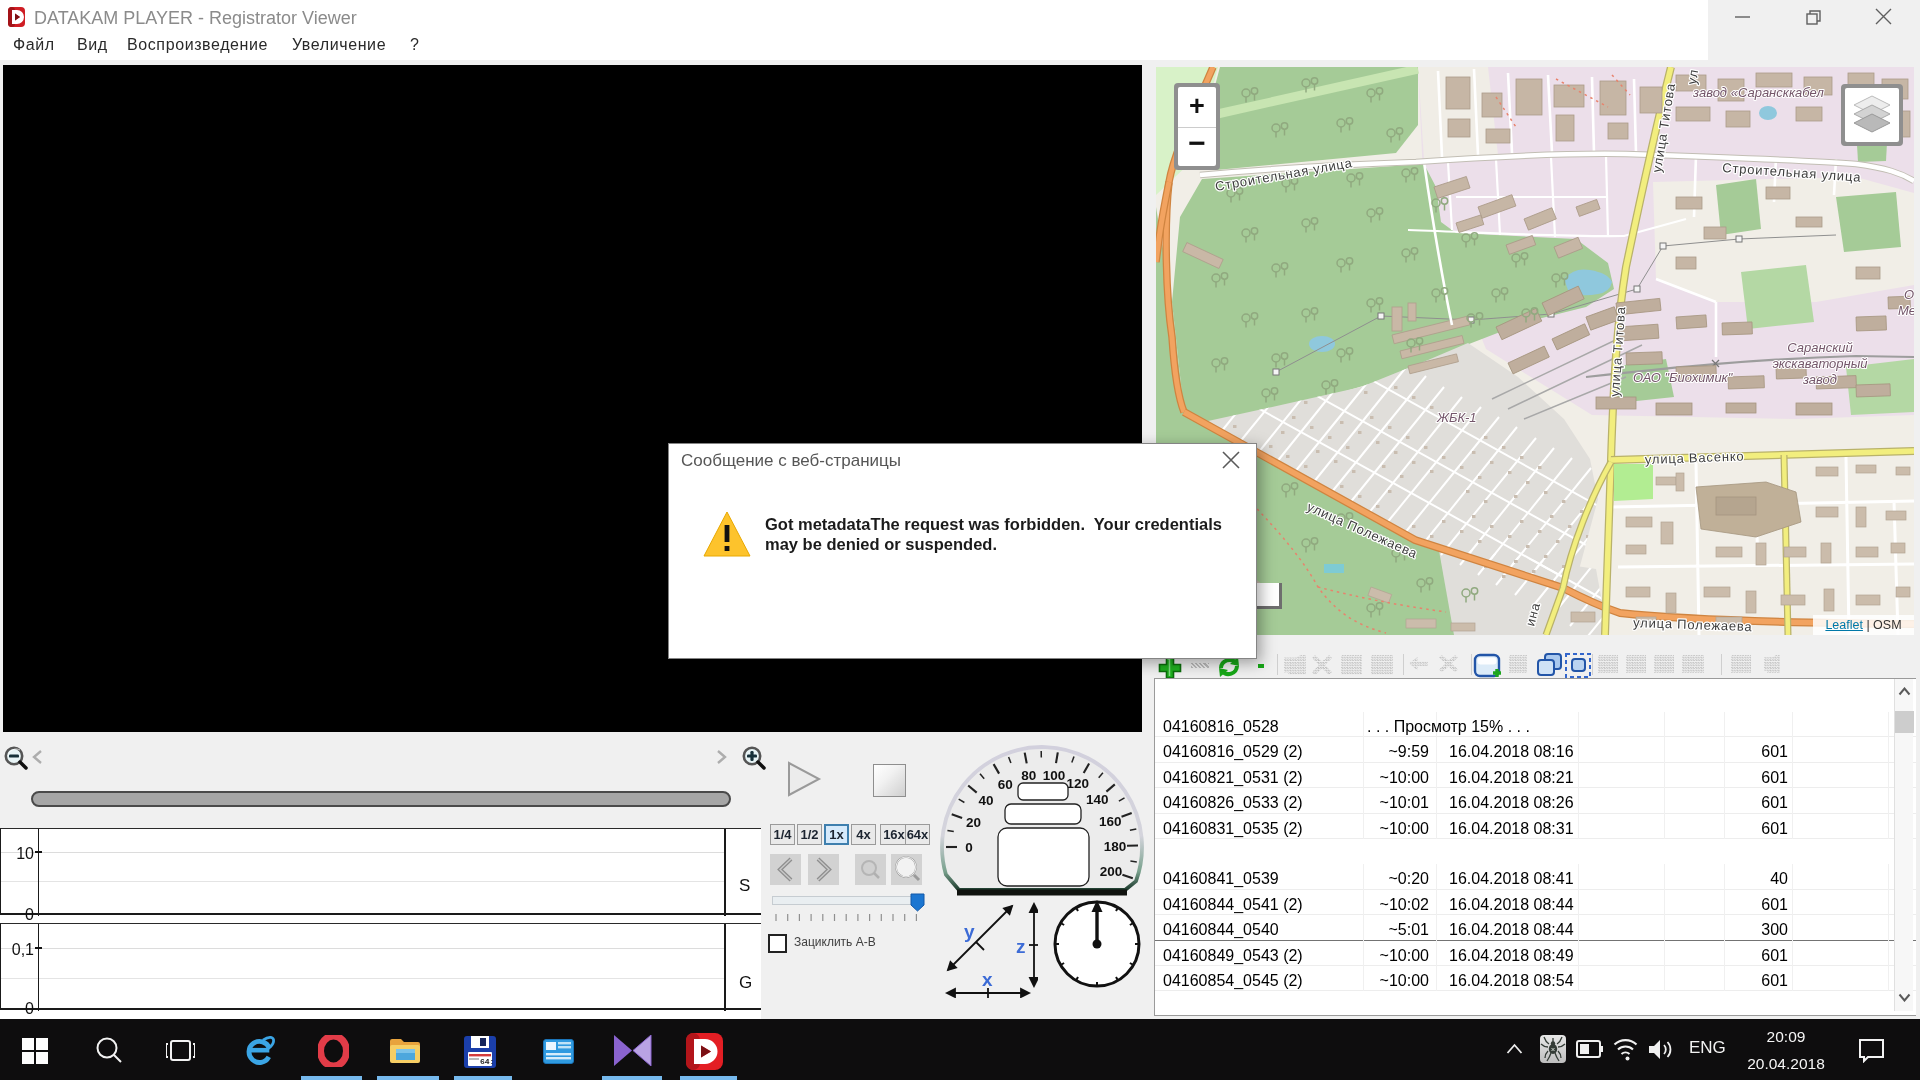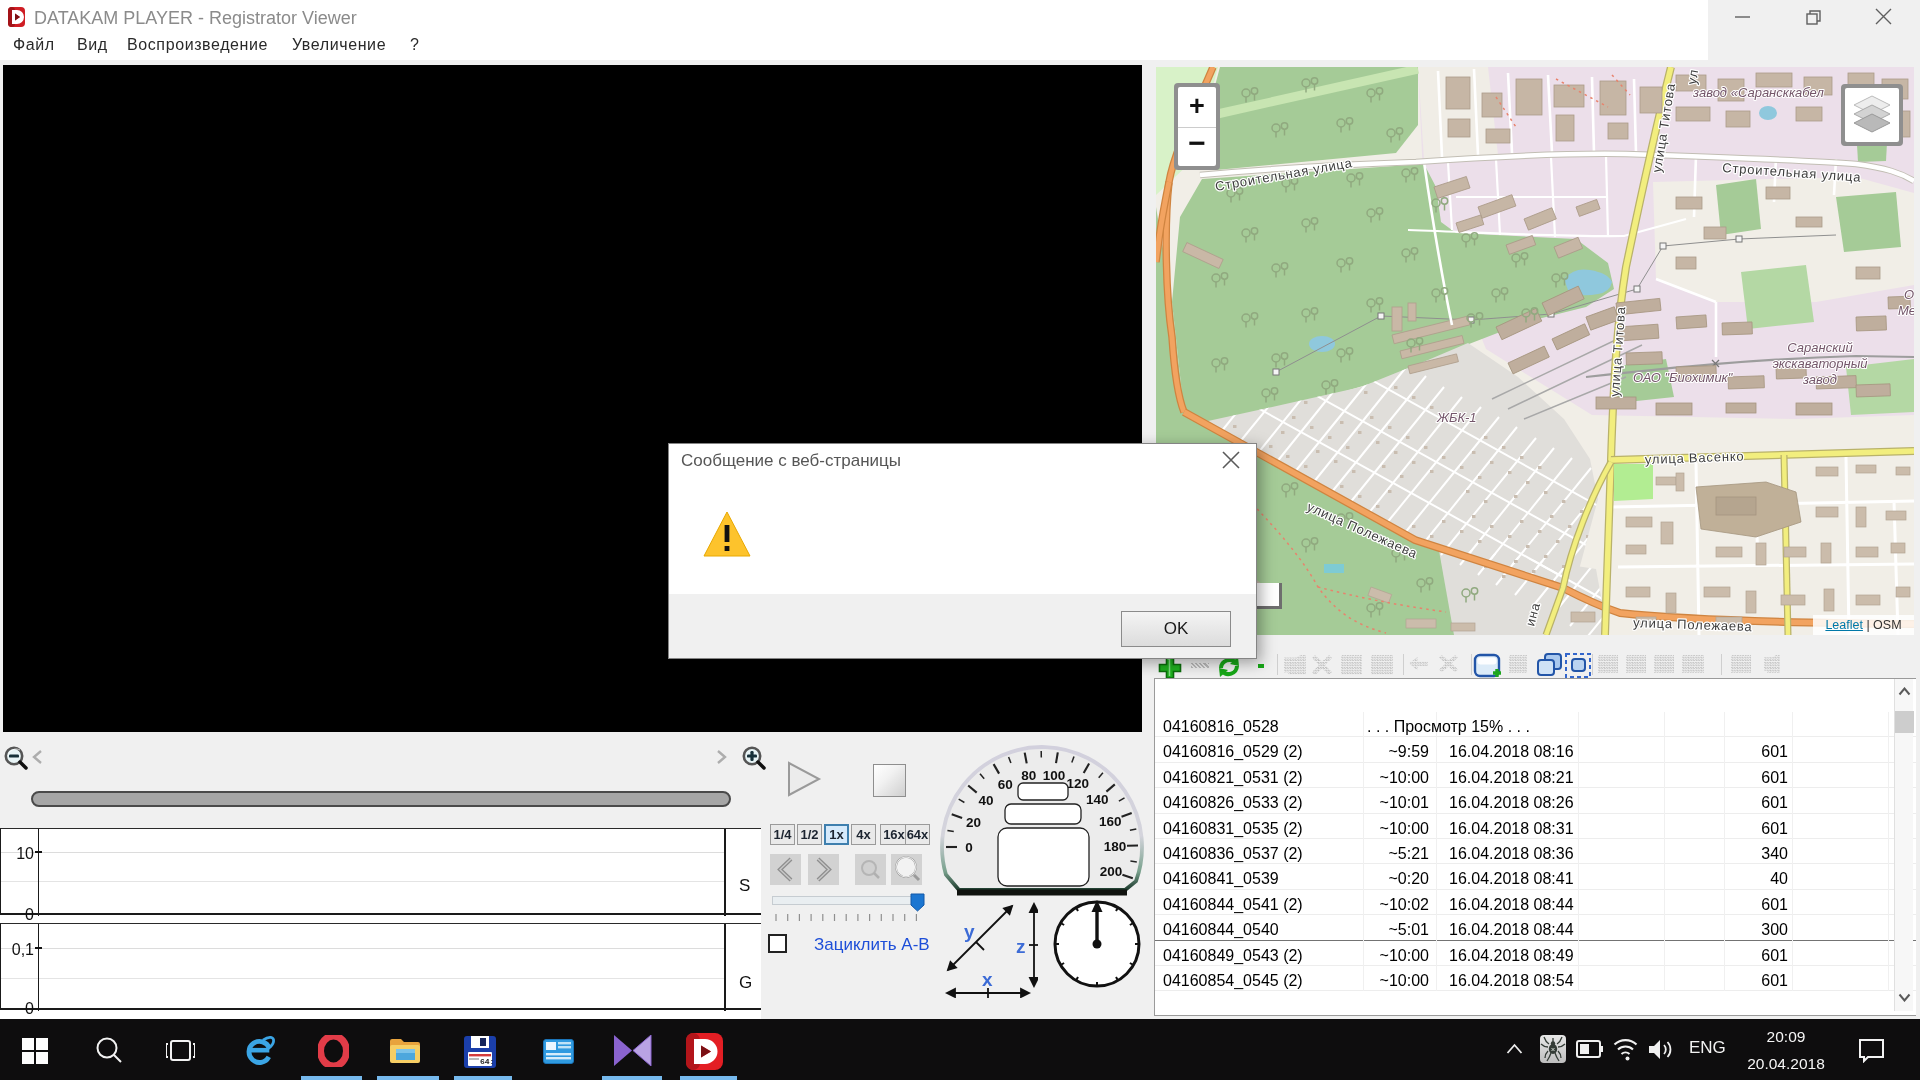--- a/index.html
+++ b/index.html
@@ -700,21 +700,21 @@
       <line x1="85.9" y1="1" x2="85.9" y2="8"></line>
       <line x1="97.6" y1="1" x2="97.6" y2="8"></line>
       <line x1="109.3" y1="1" x2="109.3" y2="8"></line>
       <line x1="121" y1="1" x2="121" y2="8"></line>
       <line x1="132.7" y1="1" x2="132.7" y2="8"></line>
       <line x1="144.4" y1="1" x2="144.4" y2="8"></line>
  </g>
 </svg>
 
 <div class="abs" style="left:768px;top:934px;width:19px;height:19px;background:#fff;border:2px solid #222"></div>
-<div class="abs" style="left:814px;top:935px;font-size:17px;color:#1d4ed8">Зациклить A-B</div>
+<div class="abs" style="left:794px;top:935px;font-size:12px;color:#404040">Зациклить A-B</div>
 
 <svg class="abs" style="left:937px;top:740px" width="210" height="156" viewBox="0 0 210 156">
 <defs>
       <linearGradient id="rimg" x1="0" y1="0" x2="0" y2="1">
         <stop offset="0" stop-color="#d2d0dd"></stop>
         <stop offset="0.62" stop-color="#d4d4dc"></stop>
         <stop offset="0.87" stop-color="#79a18d"></stop>
         <stop offset="1" stop-color="#1d3a2d"></stop>
       </linearGradient>
     </defs>
@@ -897,33 +897,20 @@
 <div class="abs" style="left:423px;top:0;width:1px;height:25.4px;background:#f0f0f0"></div>
 <div class="abs" style="left:509px;top:0;width:1px;height:25.4px;background:#f0f0f0"></div>
 <div class="abs" style="left:569px;top:0;width:1px;height:25.4px;background:#f0f0f0"></div>
 <div class="abs" style="left:637px;top:0;width:1px;height:25.4px;background:#f0f0f0"></div>
 <div class="abs" style="left:733px;top:0;width:1px;height:25.4px;background:#f0f0f0"></div>
 <div class="abs" style="left:8px;top:6px">04160831_0535 (2)</div>
 <div class="abs" style="left:208px;top:6px;width:66px;text-align:right">~10:00</div>
 <div class="abs" style="left:294px;top:6px">16.04.2018 08:31</div>
 <div class="abs" style="left:569px;top:6px;width:64px;text-align:right">601</div>
 </div>
-<div class="abs" style="left:0;top:160.0px;width:762px;height:25.4px;border-bottom:1px solid #ededed">
-<div class="abs" style="left:208px;top:0;width:1px;height:25.4px;background:#f0f0f0"></div>
-<div class="abs" style="left:281px;top:0;width:1px;height:25.4px;background:#f0f0f0"></div>
-<div class="abs" style="left:423px;top:0;width:1px;height:25.4px;background:#f0f0f0"></div>
-<div class="abs" style="left:509px;top:0;width:1px;height:25.4px;background:#f0f0f0"></div>
-<div class="abs" style="left:569px;top:0;width:1px;height:25.4px;background:#f0f0f0"></div>
-<div class="abs" style="left:637px;top:0;width:1px;height:25.4px;background:#f0f0f0"></div>
-<div class="abs" style="left:733px;top:0;width:1px;height:25.4px;background:#f0f0f0"></div>
-<div class="abs" style="left:8px;top:6px">04160836_0537 (2)</div>
-<div class="abs" style="left:208px;top:6px;width:66px;text-align:right">~5:21</div>
-<div class="abs" style="left:294px;top:6px">16.04.2018 08:36</div>
-<div class="abs" style="left:569px;top:6px;width:64px;text-align:right">340</div>
-</div>
 <div class="abs" style="left:0;top:185.4px;width:762px;height:25.4px;border-bottom:1px solid #ededed">
 <div class="abs" style="left:208px;top:0;width:1px;height:25.4px;background:#f0f0f0"></div>
 <div class="abs" style="left:281px;top:0;width:1px;height:25.4px;background:#f0f0f0"></div>
 <div class="abs" style="left:423px;top:0;width:1px;height:25.4px;background:#f0f0f0"></div>
 <div class="abs" style="left:509px;top:0;width:1px;height:25.4px;background:#f0f0f0"></div>
 <div class="abs" style="left:569px;top:0;width:1px;height:25.4px;background:#f0f0f0"></div>
 <div class="abs" style="left:637px;top:0;width:1px;height:25.4px;background:#f0f0f0"></div>
 <div class="abs" style="left:733px;top:0;width:1px;height:25.4px;background:#f0f0f0"></div>
 <div class="abs" style="left:8px;top:6px">04160841_0539</div>
 <div class="abs" style="left:208px;top:6px;width:66px;text-align:right">~0:20</div>
@@ -996,23 +983,21 @@
 <div class="abs" style="left:668px;top:443px;width:589px;height:216px;background:#fff;border:1px solid #848484;box-shadow:4px 4px 14px rgba(0,0,0,0.35)">
  <div class="abs" style="left:12px;top:7px;font-size:17px;color:#565656">Сообщение с веб-страницы</div>
  <svg class="abs" style="left:551px;top:5px" width="22" height="22" viewBox="0 0 22 22">
   <path d="M3 3 L19 19 M19 3 L3 19" stroke="#5a5a5a" stroke-width="1.6"></path>
  </svg>
  <svg class="abs" style="left:33px;top:66px" width="50" height="50" viewBox="0 0 50 50">
   <path d="M25 2 L48 46 H2 Z" fill="#fdc32c" stroke="#e8a800" stroke-width="1" stroke-linejoin="round"></path>
   <rect x="22.6" y="15" width="4.8" height="17" fill="#111"></rect>
   <rect x="22.6" y="36" width="4.8" height="5" fill="#111"></rect>
  </svg>
- <div class="abs" style="left:0px;top:150px;width:587px;height:64px;background:#f0f0f0">
-  <div class="abs" style="left:452px;top:17px;width:110px;height:36px;background:linear-gradient(#f4f4f4,#dcdcdc);border:1px solid #8b8b8b;font-size:17px;color:#1a1a1a;text-align:center;line-height:34px">OK</div>
- </div>
+ <div class="abs" style="left:96px;top:70px;width:460px;font-size:16.5px;font-weight:bold;color:#1b1b1b;line-height:20px">Got metadataThe request was forbidden.&nbsp; Your credentials may be denied or suspended.</div>
 </div>
 
 <div id="taskbar">
  <svg class="abs" style="left:22px;top:19px" width="26" height="26" viewBox="0 0 26 26">
   <g fill="#fdfdfd">
         <rect x="0" y="0" width="12" height="12"></rect>
         <rect x="14" y="0" width="12" height="12"></rect>
         <rect x="0" y="14" width="12" height="12"></rect>
         <rect x="14" y="14" width="12" height="12"></rect>
       </g>

